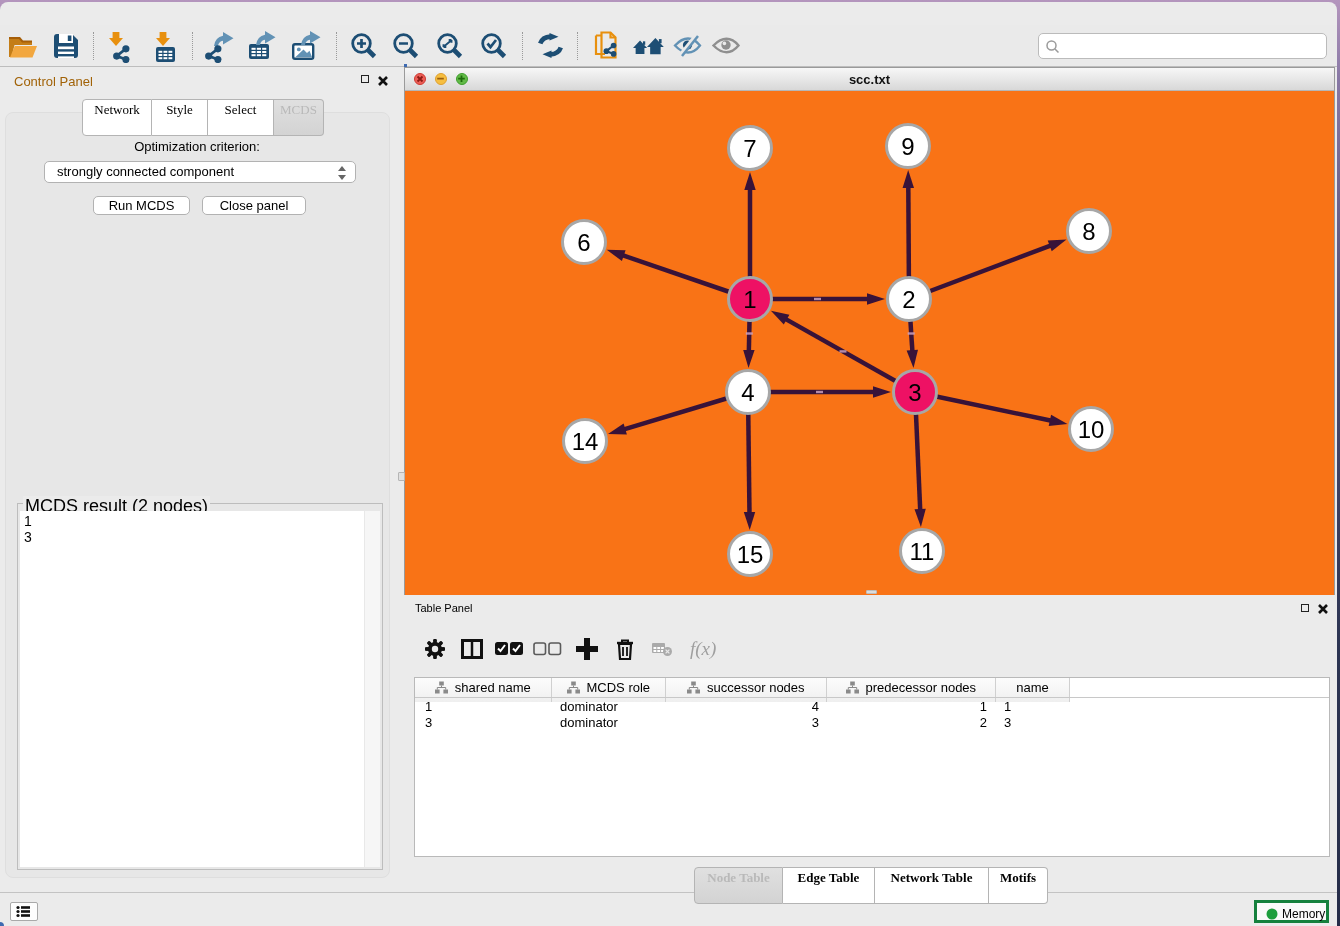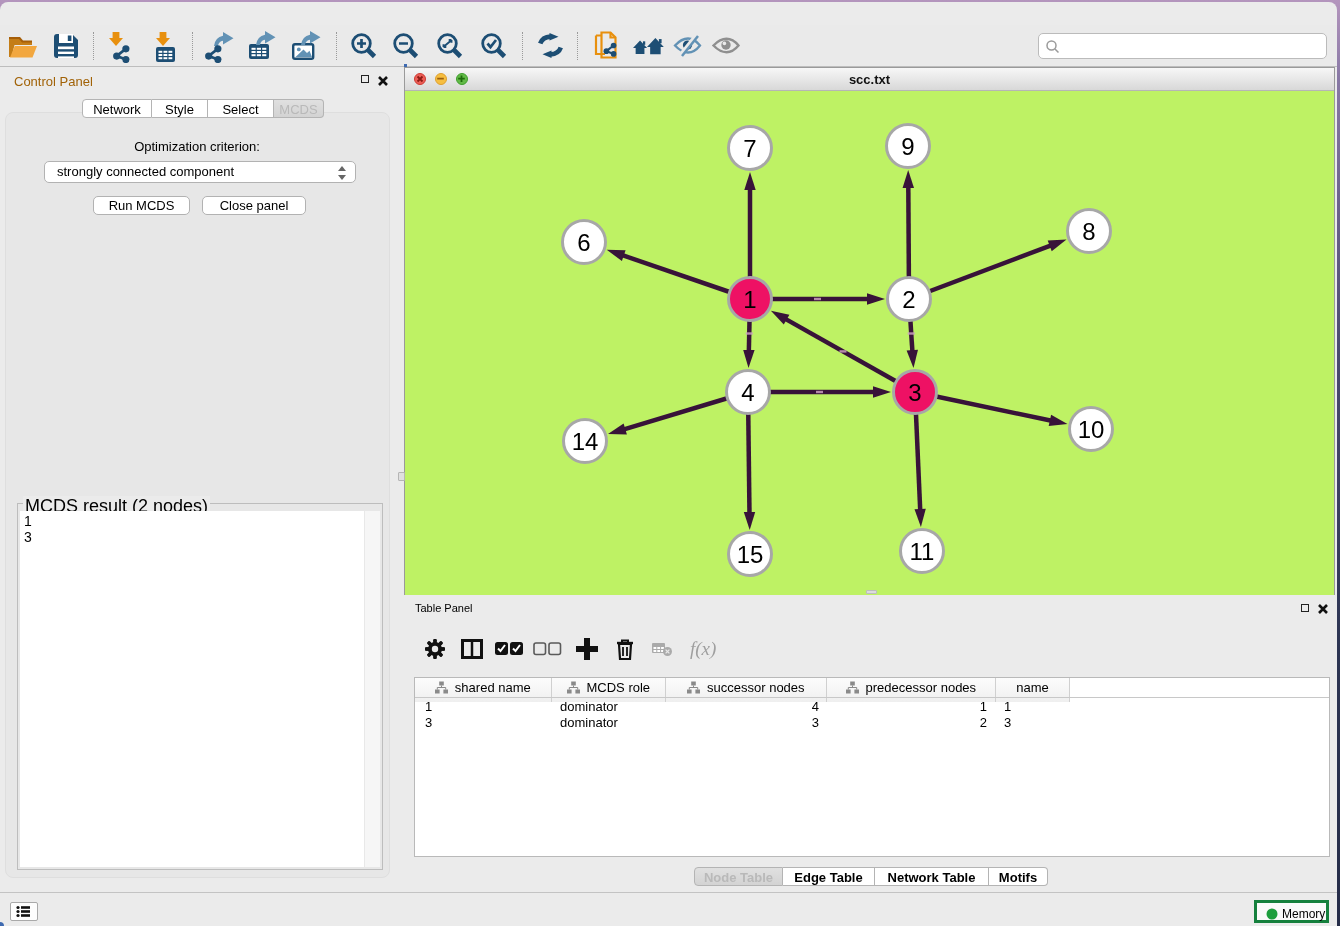--- a/index.html
+++ b/index.html
@@ -11,34 +11,34 @@
 #title { position:absolute; top:4px; left:0; width:1337px; text-align:center; font-size:13px; color:#a4a4a4; }
 #toolbar { position:absolute; left:0; top:23px; width:1337px; height:42px; background:#eaeaea; border-bottom:1px solid #bdbdbd; }
 .sep { position:absolute; top:7px; height:28px; width:0; border-left:1px dotted #9a9a9a; }
 .ticon { position:absolute; top:29px; }
 #searchbox { position:absolute; left:1038px; top:8px; width:289px; height:26px; background:#fff; border:1px solid #bbb; border-radius:5px; }
 
 #cpanel { position:absolute; left:0; top:65px; width:394px; height:825px; background:#ebebeb; }
 #cpanel-hdr { position:absolute; left:14px; top:7px; font-size:13px; color:#a16207; }
 .float-ic { position:absolute; width:8px; height:8px; border:1.5px solid #222; }
 #cp-tabs { position:absolute; left:82px; top:32px; height:21px; font-size:13px; z-index:5; }
-.tabseg { position:absolute; top:0; height:19px; line-height:20px; text-align:center; background:#fff; border:1px solid #b4b4b4; border-left:none; }
+.tabseg { position:absolute; top:0; height:37px; line-height:20px; text-align:center; background:#fff; border:1px solid #b4b4b4; border-left:none;font-family:Liberation Serif, serif; }
 .tabseg.first { border-left:1px solid #b4b4b4; border-radius:4px 0 0 4px; }
 .tabseg.last { border-radius:0 4px 4px 0; }
 .tabseg.sel { background:linear-gradient(#e0e0e0,#d3d3d3); color:#b9b9b9; }
 #cp-content { position:absolute; left:5px; top:45px; width:385px; height:766px; background:#e7e7e7; border:1px solid #dedede; border-radius:8px; }
 #opt-label { position:absolute; left:0; top:72px; width:394px; text-align:center; font-size:13px; }
 #combo { position:absolute; left:44px; top:94px; width:312px; height:22px; background:#fff; border:1px solid #b2b2b2; border-radius:5px; font-size:13px; line-height:20px; padding-left:12px; }
 .btn { position:absolute; top:129px; height:19px; background:#fff; border:1px solid #b2b2b2; border-radius:5px; font-size:13px; text-align:center; line-height:17px; }
 #groupbox { position:absolute; left:17px; top:436px; width:366px; height:367px; border:1px solid #bdbdbd; }
 #grouplabel { position:absolute; left:5px; top:-8px; background:#ebebeb; padding:0 2px; font-size:18px; }
 #resultarea { position:absolute; left:2px; top:7px; width:360px; height:356px; background:#fff; }
 #resultarea .scroll { position:absolute; right:0; top:0; width:16px; height:356px; background:#f6f6f6; border-left:1px solid #e8e8e8; }
 
-#netframe { position:absolute; left:404px; top:65px; width:931px; height:528px; border:1px solid #9a9a9a; border-bottom:none; background:#bef264; }
+#netframe { position:absolute; left:404px; top:65px; width:931px; height:528px; border:1px solid #9a9a9a; border-bottom:none; background:#f97316; }
 #net-titlebar { position:absolute; left:0; top:0; width:929px; height:23px; background:linear-gradient(#f7f7f7,#d8d8d8); border-bottom:1px solid #b6b6b6; }
 #net-title { position:absolute; width:100%; text-align:center; top:4px; font-size:13px; font-weight:bold; color:#111; }
 .tl2 { position:absolute; top:5px; width:12px; height:12px; border-radius:50%; }
 
 #tpanel { position:absolute; left:404px; top:593px; width:933px; height:297px; background:#ebebeb; }
 #tpanel-hdr { position:absolute; left:11px; top:7px; font-size:11px; color:#000; }
 #ttools { position:absolute; left:10px; top:28px; width:913px; height:42px; }
 #ttable { position:absolute; left:10px; top:82px; width:916px; height:180px; background:#fff; border:1px solid #b9b9b9; font-size:13px; }
 .th { position:absolute; top:0; height:24px; border-right:1px solid #d0d0d0; background:linear-gradient(#fcfcfc,#efefef); text-align:center; line-height:19px; }
 #thead-line { position:absolute; left:0; top:19px; width:914px; border-top:1px solid #c8c8c8; }

